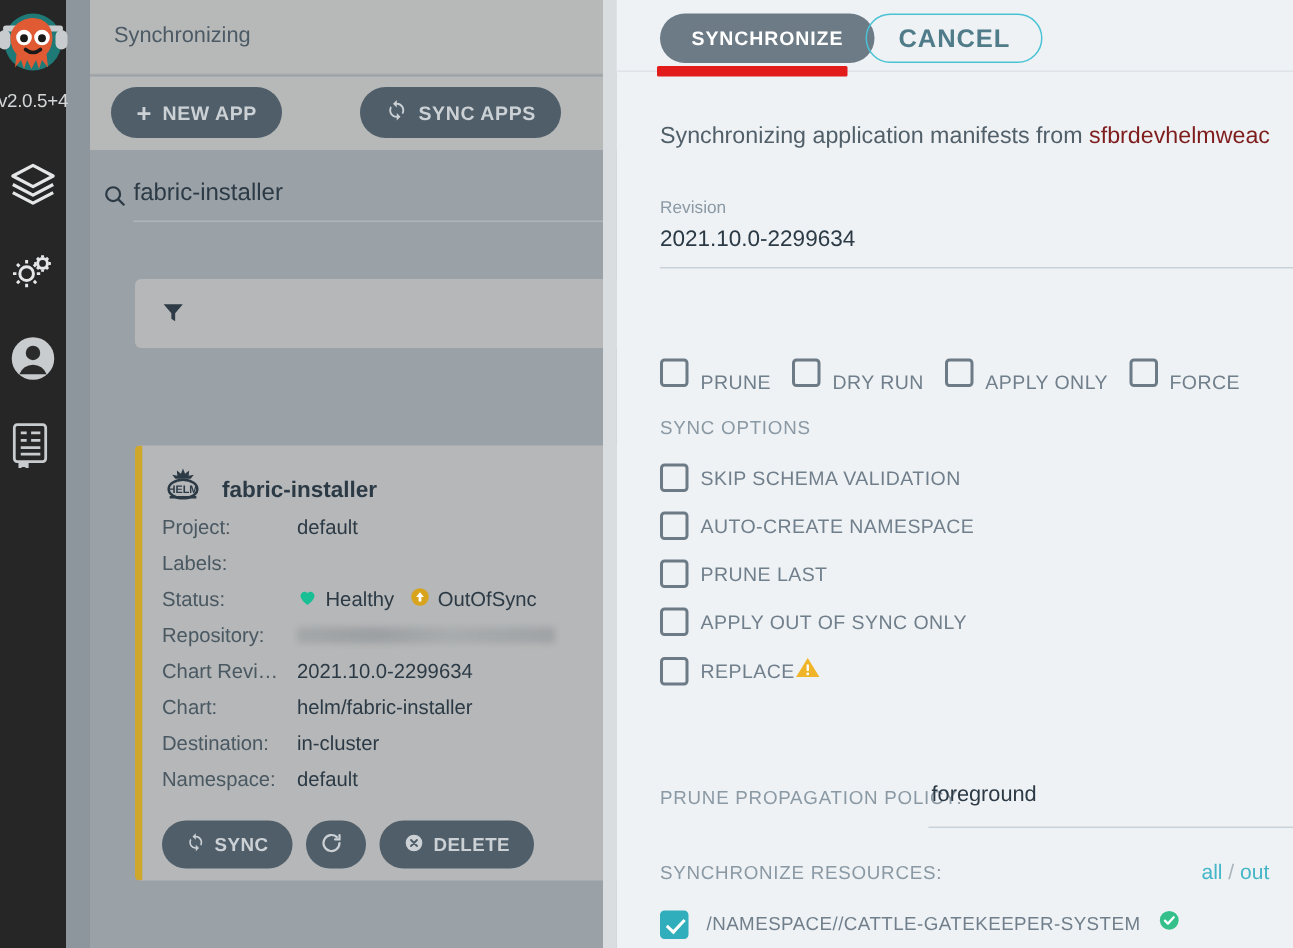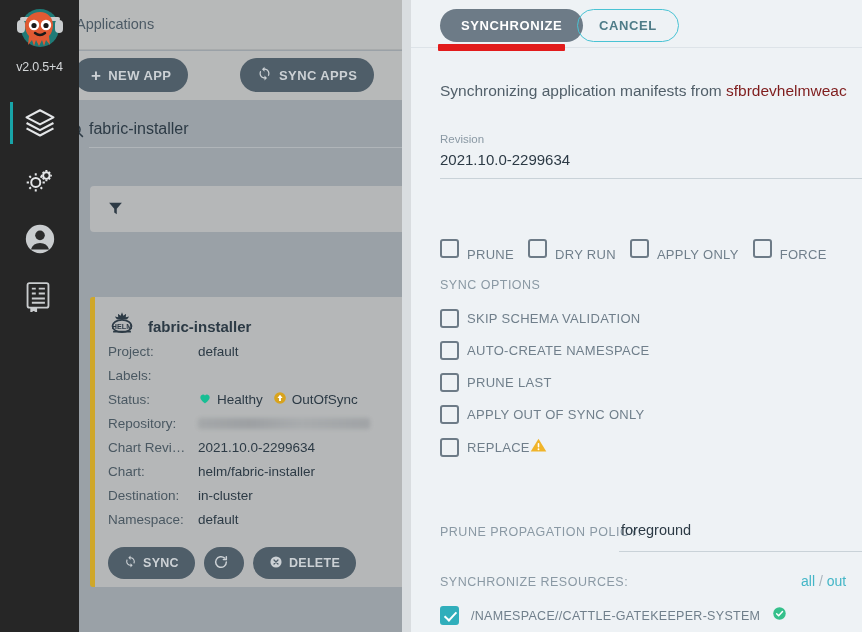--- a/index.html
+++ b/index.html
@@ -6,21 +6,21 @@
   html, body {
     width: 862px; height: 632px;
     font-family: "Liberation Sans", sans-serif;
     overflow: hidden;
     background: #8e969d;
   }
   .screen { position: relative; width: 862px; height: 632px; overflow: hidden; }
 
   
   .nav-rail {
-    position: absolute; left: 0; top: 0; width: 79px; height: 632px;
+    position: absolute; left: 0; top: 0; width: 44px; height: 632px;
     background: #262626;
     display: flex; flex-direction: column; align-items: center;
     z-index: 3;
   }
   .logo-wrap { margin-top: 6px; width: 50px; height: 52px; position: relative; }
   .version {
     color: #d3d6d8; font-size: 12.5px; letter-spacing: -0.2px;
     margin-top: 2px; width: 60px; text-align: center; overflow: hidden;
     white-space: nowrap;
   }
@@ -143,21 +143,21 @@
     font-family: "Liberation Sans", sans-serif;
   }
   .red-underline {
     position: absolute; left: 27px; top: 44px; width: 127px; height: 7px;
     background: #e21b1b; border-radius: 1px;
   }
   .btn-cancel {
     position: absolute; left: 166px; top: 9px; height: 33px;
     border-radius: 17px; background: transparent; color: #4f7c88;
     border: 1.5px solid #49c3d4;
-    font-size: 13px; font-weight: bold; letter-spacing: .6px;
+    font-size: 17px; font-weight: bold; letter-spacing: .6px;
     padding: 0 21px; cursor: pointer;
     font-family: "Liberation Sans", sans-serif;
   }
 
   .dlg-body { position: absolute; left: 0; top: 48px; width: 451px; height: 584px; }
 
   .dlg-lead {
     position: absolute; left: 29px; top: 34px; width: 600px;
     font-size: 15.5px; color: #515f69; white-space: nowrap;
   }
@@ -240,21 +240,21 @@
   .ok-badge { flex: none; }
 </style>
 </head>
 <body>
 
 <div class="screen">
 
   <div class="main">
 
     <div class="topbar">
-      <div class="topbar-title">Applications</div>
+      <div class="topbar-title">Synchronizing</div>
     </div>
 
     <div class="actionbar"></div>
 
     <button class="pill-btn" id="new-app-btn">
       <span style="font-size:17px;line-height:1;font-weight:bold;">+</span>
       <span>NEW APP</span>
     </button>
 
     <button class="pill-btn" id="sync-apps-btn">

